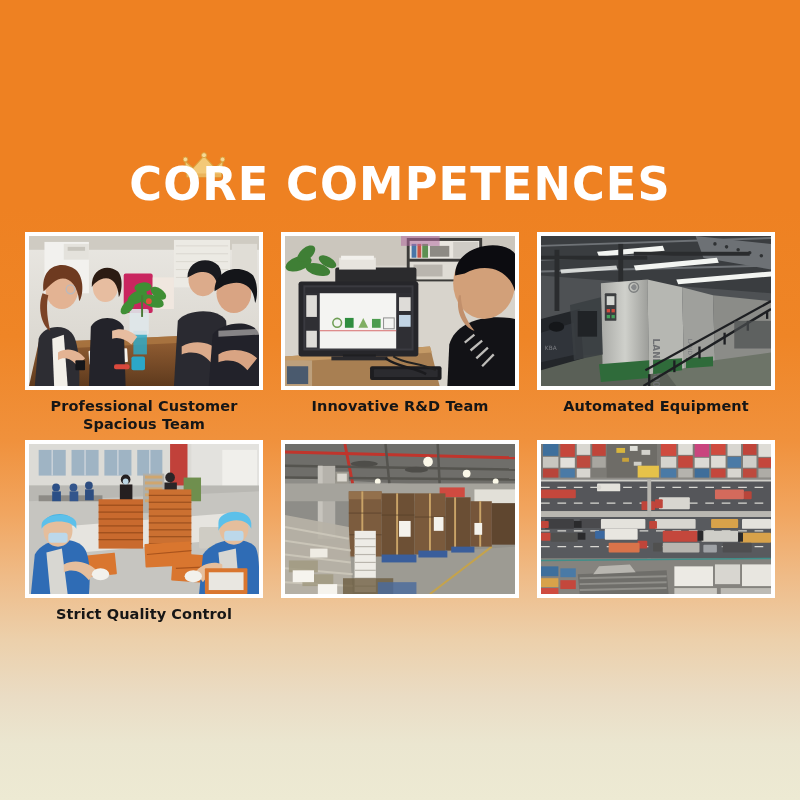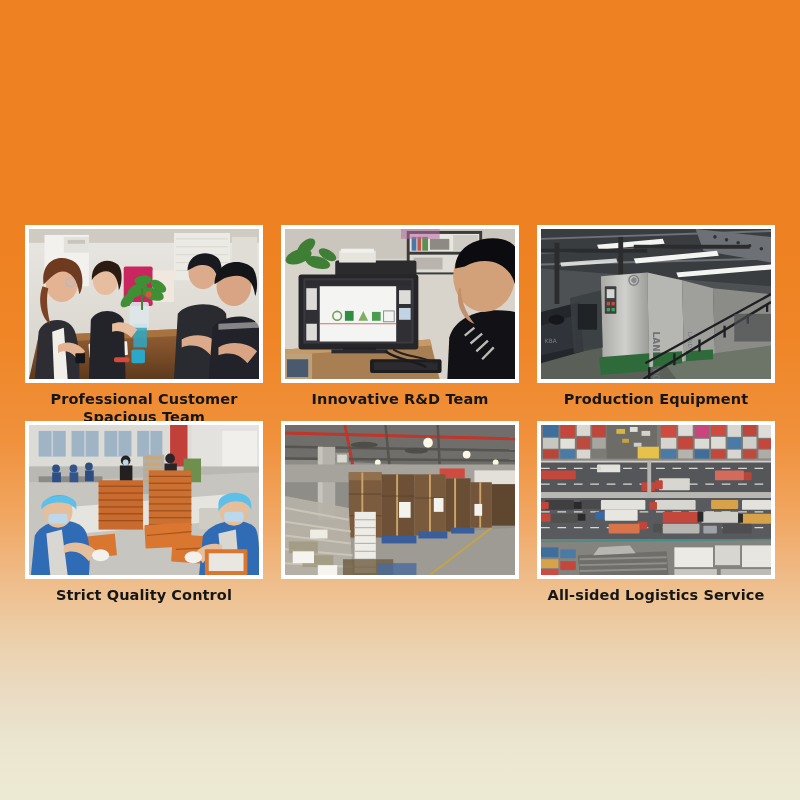--- a/index.html
+++ b/index.html
@@ -57,21 +57,21 @@
     color: #ffffff;
     line-height: 64px;
     transform: scaleX(0.95);
     white-space: nowrap;
   }
 
   
   .grid {
     position: absolute;
     left: 0;
-    top: 225px;
+    top: 232px;
     width: 704px;
   }
   .row {
     position: relative;
     height: 196px;
   }
   .card {
     position: absolute;
     width: 238px;
   }
@@ -108,20 +108,32 @@
     line-height: 18px;
     letter-spacing: 0.1px;
   }
   .caption .ln { display: block; }
 </style>
 </head>
 <body>
 
 <div id="page">
 
+  <div class="title-block">
+    <span class="crown">
+      <svg viewBox="0 0 42 30" xmlns="http://www.w3.org/2000/svg">
+        <path d="M4 25 L2 9 L10 16 L21 4 L32 16 L40 9 L38 25 Z" fill="#f3c978" stroke="#d9a441" stroke-width="1.1"></path>
+        <path d="M4 25 L38 25 L37.2 21.5 L4.8 21.5 Z" fill="#ebb45c"></path>
+        <circle cx="2.4" cy="7.4" r="2.3" fill="#f6d897" stroke="#d9a441" stroke-width="0.9"></circle>
+        <circle cx="21" cy="3.2" r="2.5" fill="#f6d897" stroke="#d9a441" stroke-width="0.9"></circle>
+        <circle cx="39.6" cy="7.4" r="2.3" fill="#f6d897" stroke="#d9a441" stroke-width="0.9"></circle>
+      </svg>
+    </span>
+    <h1 class="page-title">CORE COMPETENCES</h1>
+  </div>
 
   <div class="grid">
 
     <div class="row">
 
       <div class="card c0">
         <div class="photo-frame">
           <div class="photo">
             <svg viewBox="0 0 238 152" preserveAspectRatio="none" xmlns="http://www.w3.org/2000/svg">
               <defs>
@@ -384,26 +396,26 @@
                 <path d="M164 124 L164 112"></path>
                   <path d="M190 110 L190 98"></path>
                 <path d="M214 96 L214 86"></path>
                   <path d="M234 84 L234 76"></path>
               </g>
               <rect x="200" y="86" width="38" height="28" fill="#4b4e50" opacity="0.7"></rect>
             </svg>
           </div>
         </div>
         <div class="caption">
-          <span class="ln">Production Equipment</span>
+          <span class="ln">Automated Equipment</span>
         </div>
       </div>
     </div>
 
-    <div class="row" style="top: 0px; margin-top: 0px;">
+    <div class="row" style="top: 0px; margin-top: 12px;">
 
       <div class="card c0">
         <div class="photo-frame">
           <div class="photo">
             <svg viewBox="0 0 238 152" preserveAspectRatio="none" xmlns="http://www.w3.org/2000/svg">
               <rect width="238" height="152" fill="#cfcec9"></rect>
 
               <rect x="0" y="0" width="238" height="42" fill="#dcdbd6"></rect>
               <g fill="#9fb4c4">
                 <rect x="10" y="6" width="28" height="26"></rect>
@@ -765,19 +777,16 @@
               <g>
                 <rect x="138" y="124" width="40" height="20" fill="#eceae4"></rect>
                 <rect x="180" y="122" width="26" height="20" fill="#d8d6d0"></rect>
                 <rect x="208" y="122" width="30" height="22" fill="#e8e6e0"></rect>
                 <rect x="138" y="146" width="44" height="6" fill="#c9c7c1"></rect>
                 <rect x="186" y="146" width="52" height="6" fill="#bdbbb5"></rect>
               </g>
             </svg>
           </div>
         </div>
-        <div class="caption">
-          <span class="ln">All-sided Logistics Service</span>
-        </div>
       </div>
     </div>
   </div>
 </div>
 
 </body></html>

